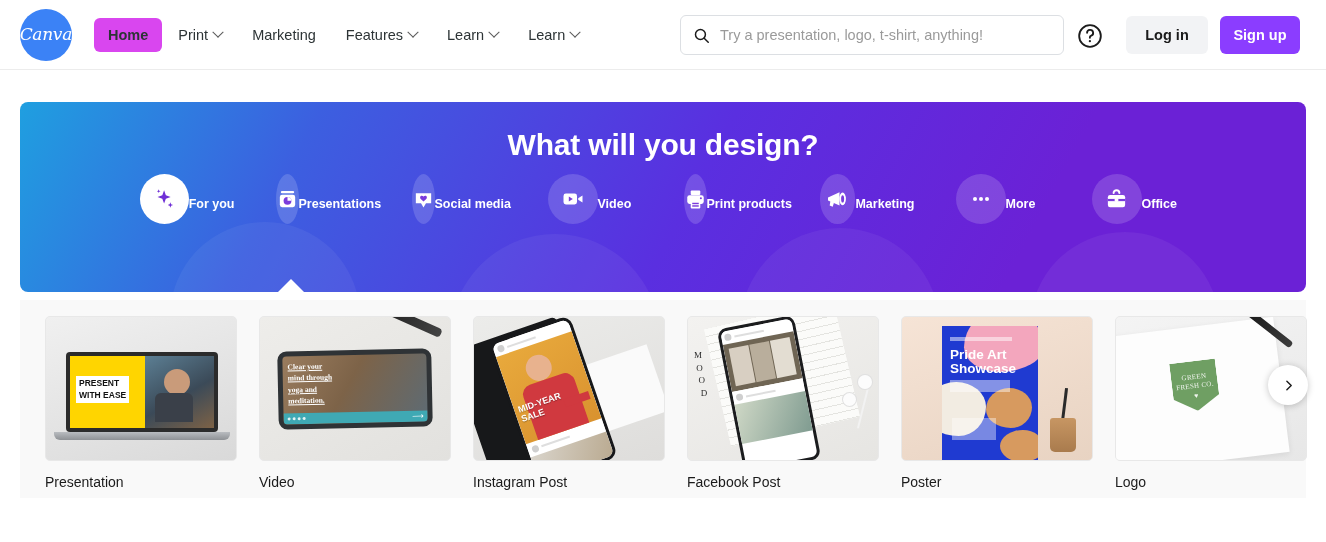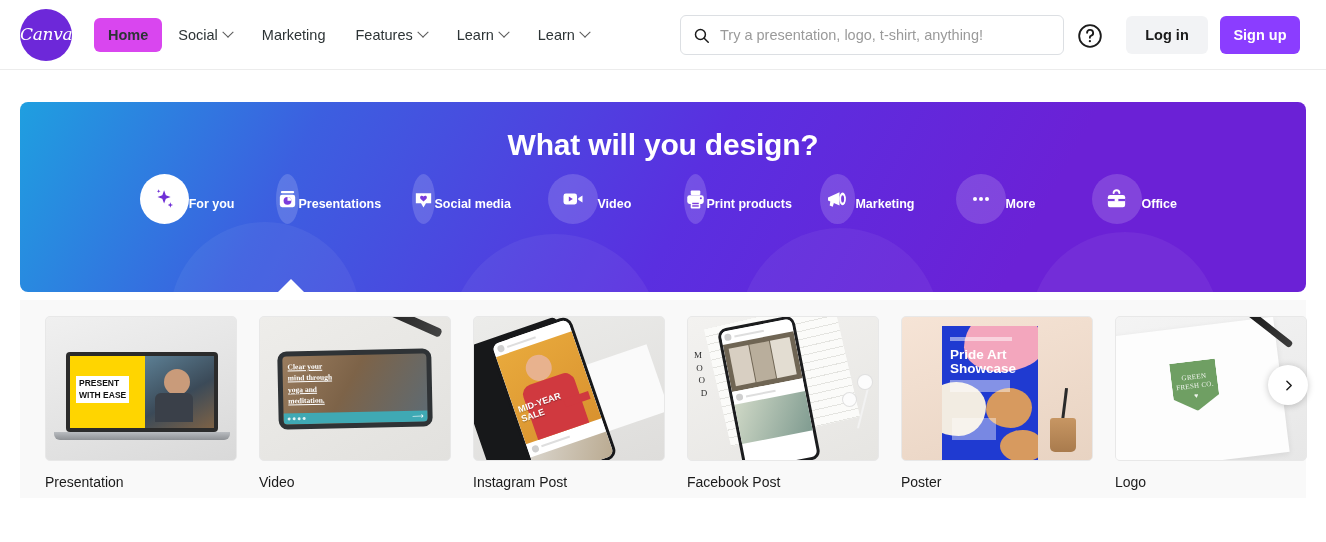--- a/index.html
+++ b/index.html
@@ -14,22 +14,22 @@
   .header {
     height:70px; width:100%;
     display:flex; align-items:center;
     padding:0 20px 0 20px;
     background:#fff;
     border-bottom:1px solid #ececec;
     position:relative;
   }
   .logo {
     width:52px; height:52px; border-radius:50%;
-    background:#6d28d9;
-    display:flex; align-items:center; justify-content:flex-start;
+    background:#3b82f6;
+    display:flex; align-items:center; justify-content:flex-end;
     flex:0 0 auto;
   }
   .logo-text {
     color:#fff; font-family:"DejaVu Serif", serif;
     font-style:italic; font-size:17px; letter-spacing:-0.3px;
     transform:translateY(-1px);
   }
   .nav { display:flex; align-items:center; margin-left:22px; gap:2px; }
   .nav-item {
     display:flex; align-items:center; gap:6px;
@@ -359,21 +359,21 @@
 
   <div class="logo">
     <span class="logo-text">Canva</span>
   </div>
 
   <nav class="nav">
     <div class="nav-item active">
       <span>Home</span>
     </div>
     <div class="nav-item">
-      <span>Social</span>
+      <span>Print</span>
       <i class="chev"></i>
     </div>
     <div class="nav-item">
       <span>Marketing</span>
     </div>
     <div class="nav-item">
       <span>Features</span>
       <i class="chev"></i>
     </div>
     <div class="nav-item">

